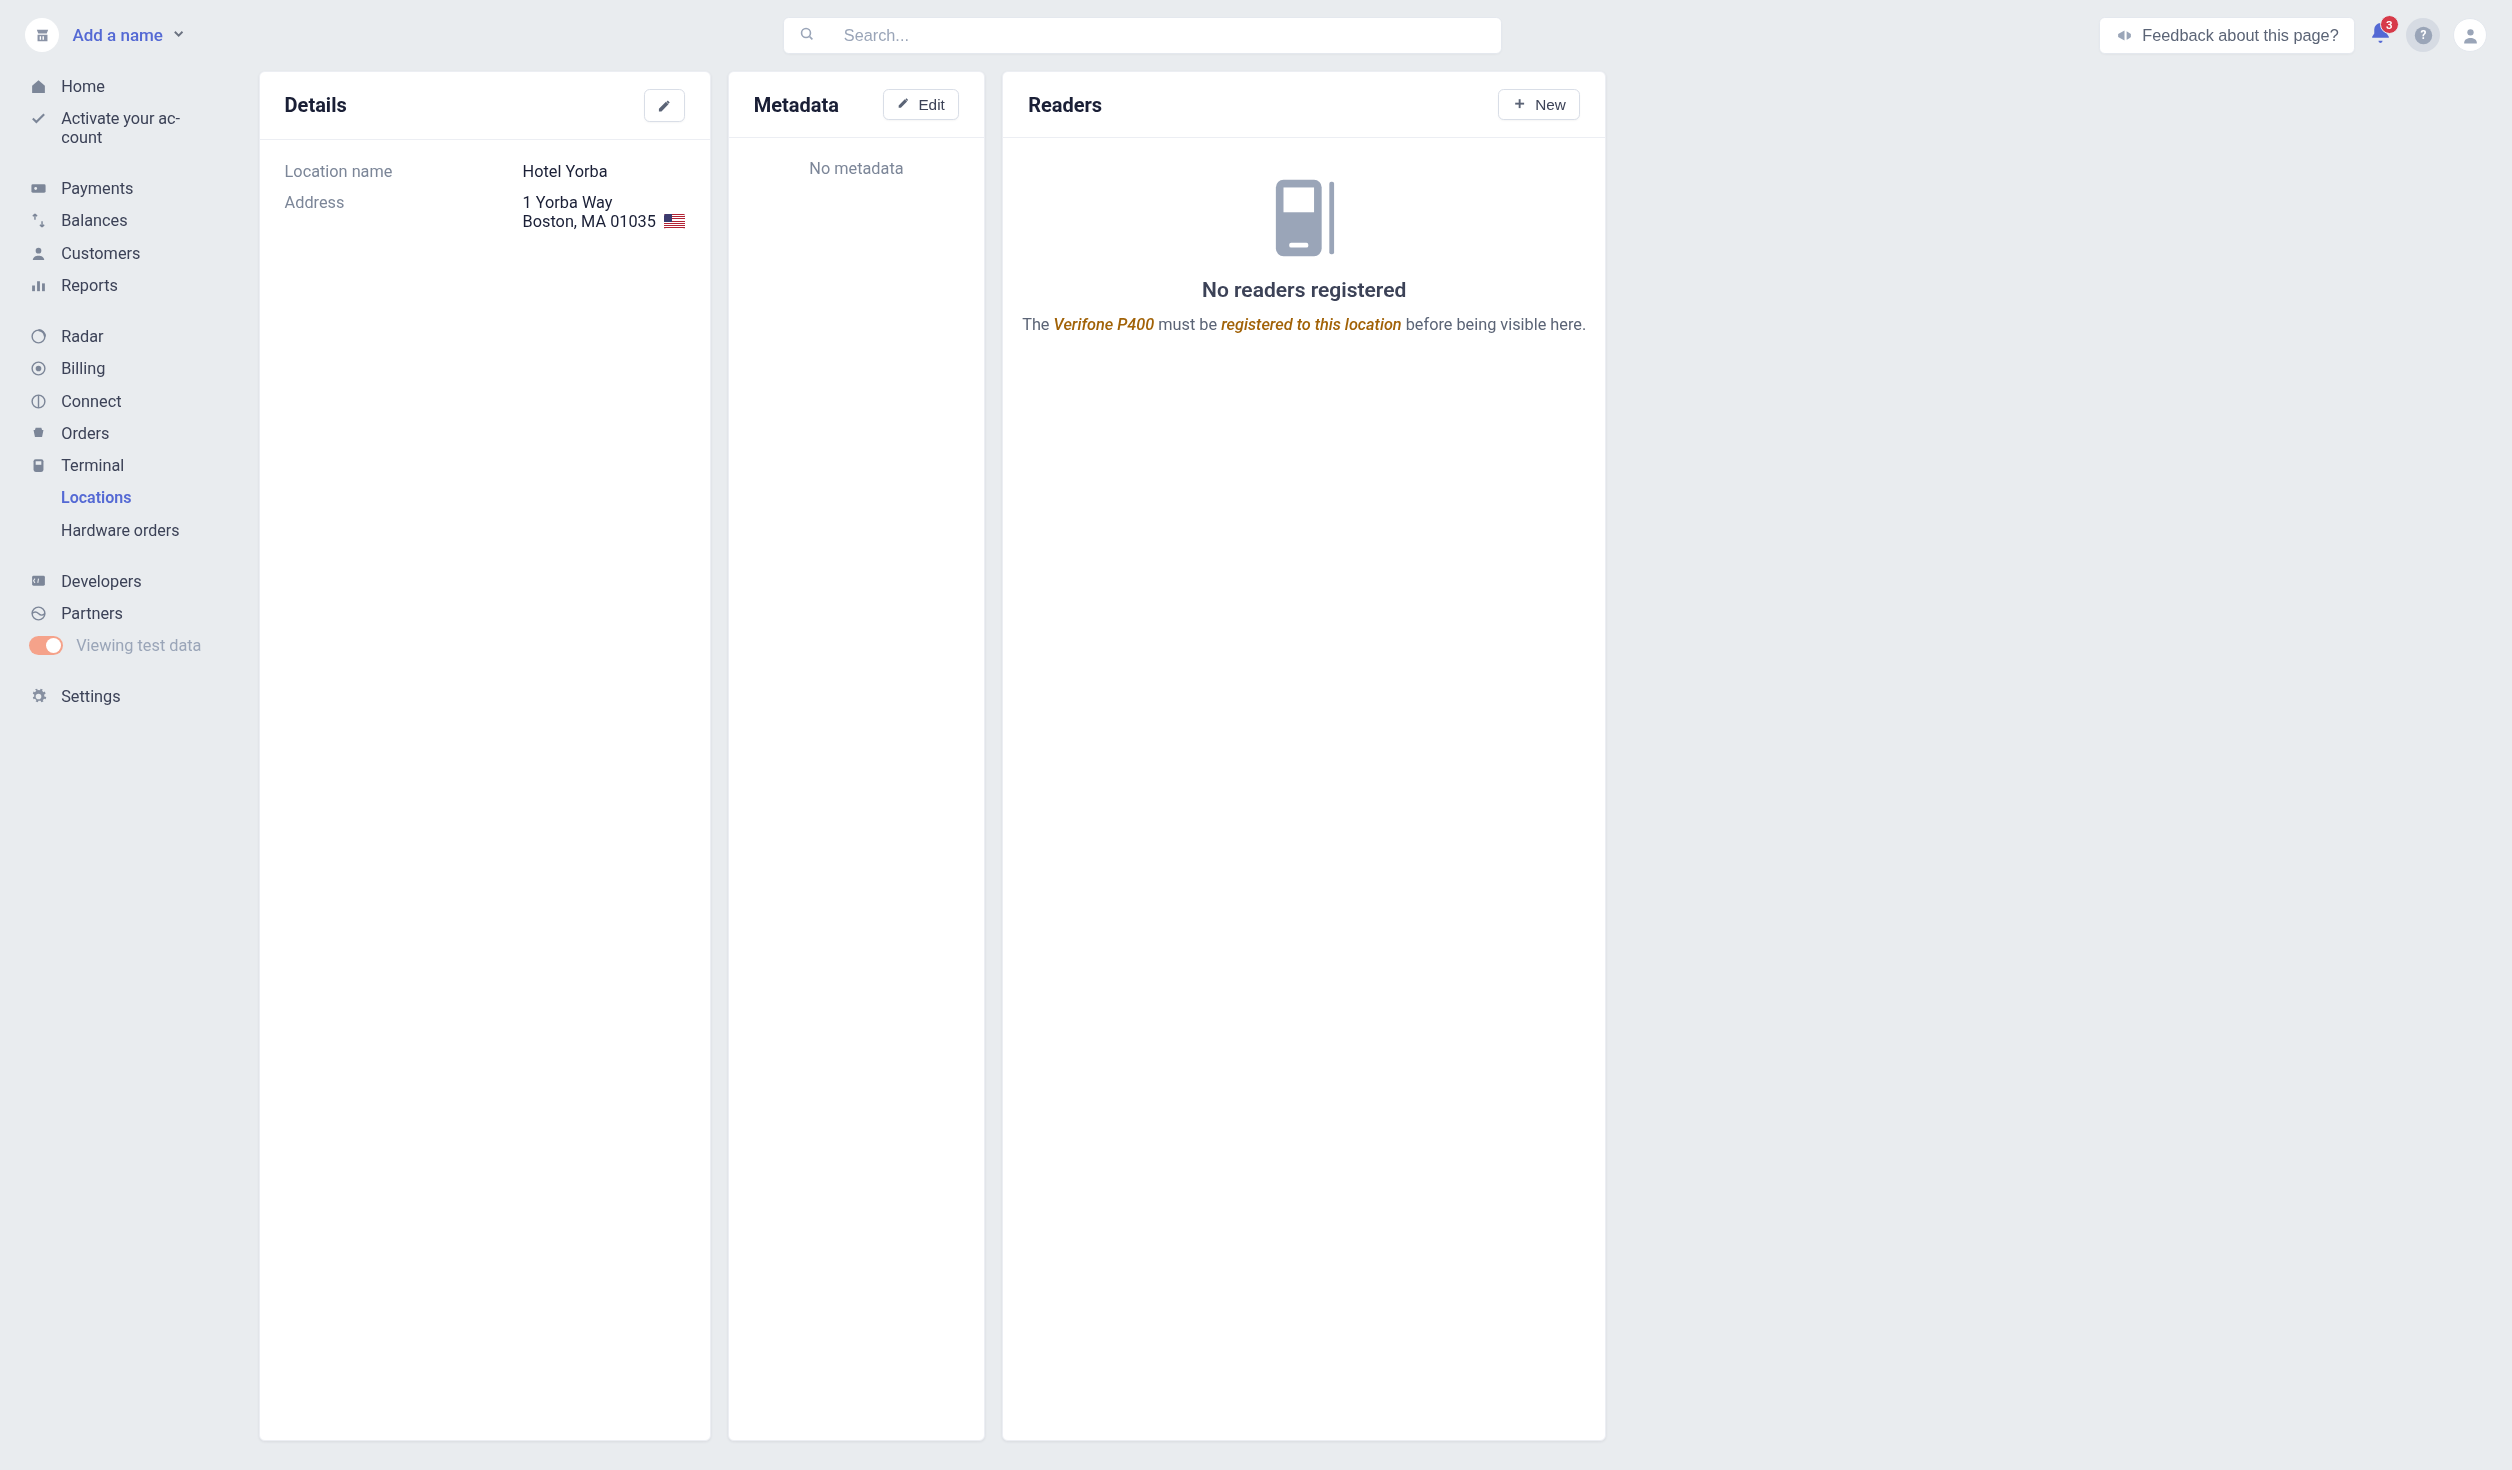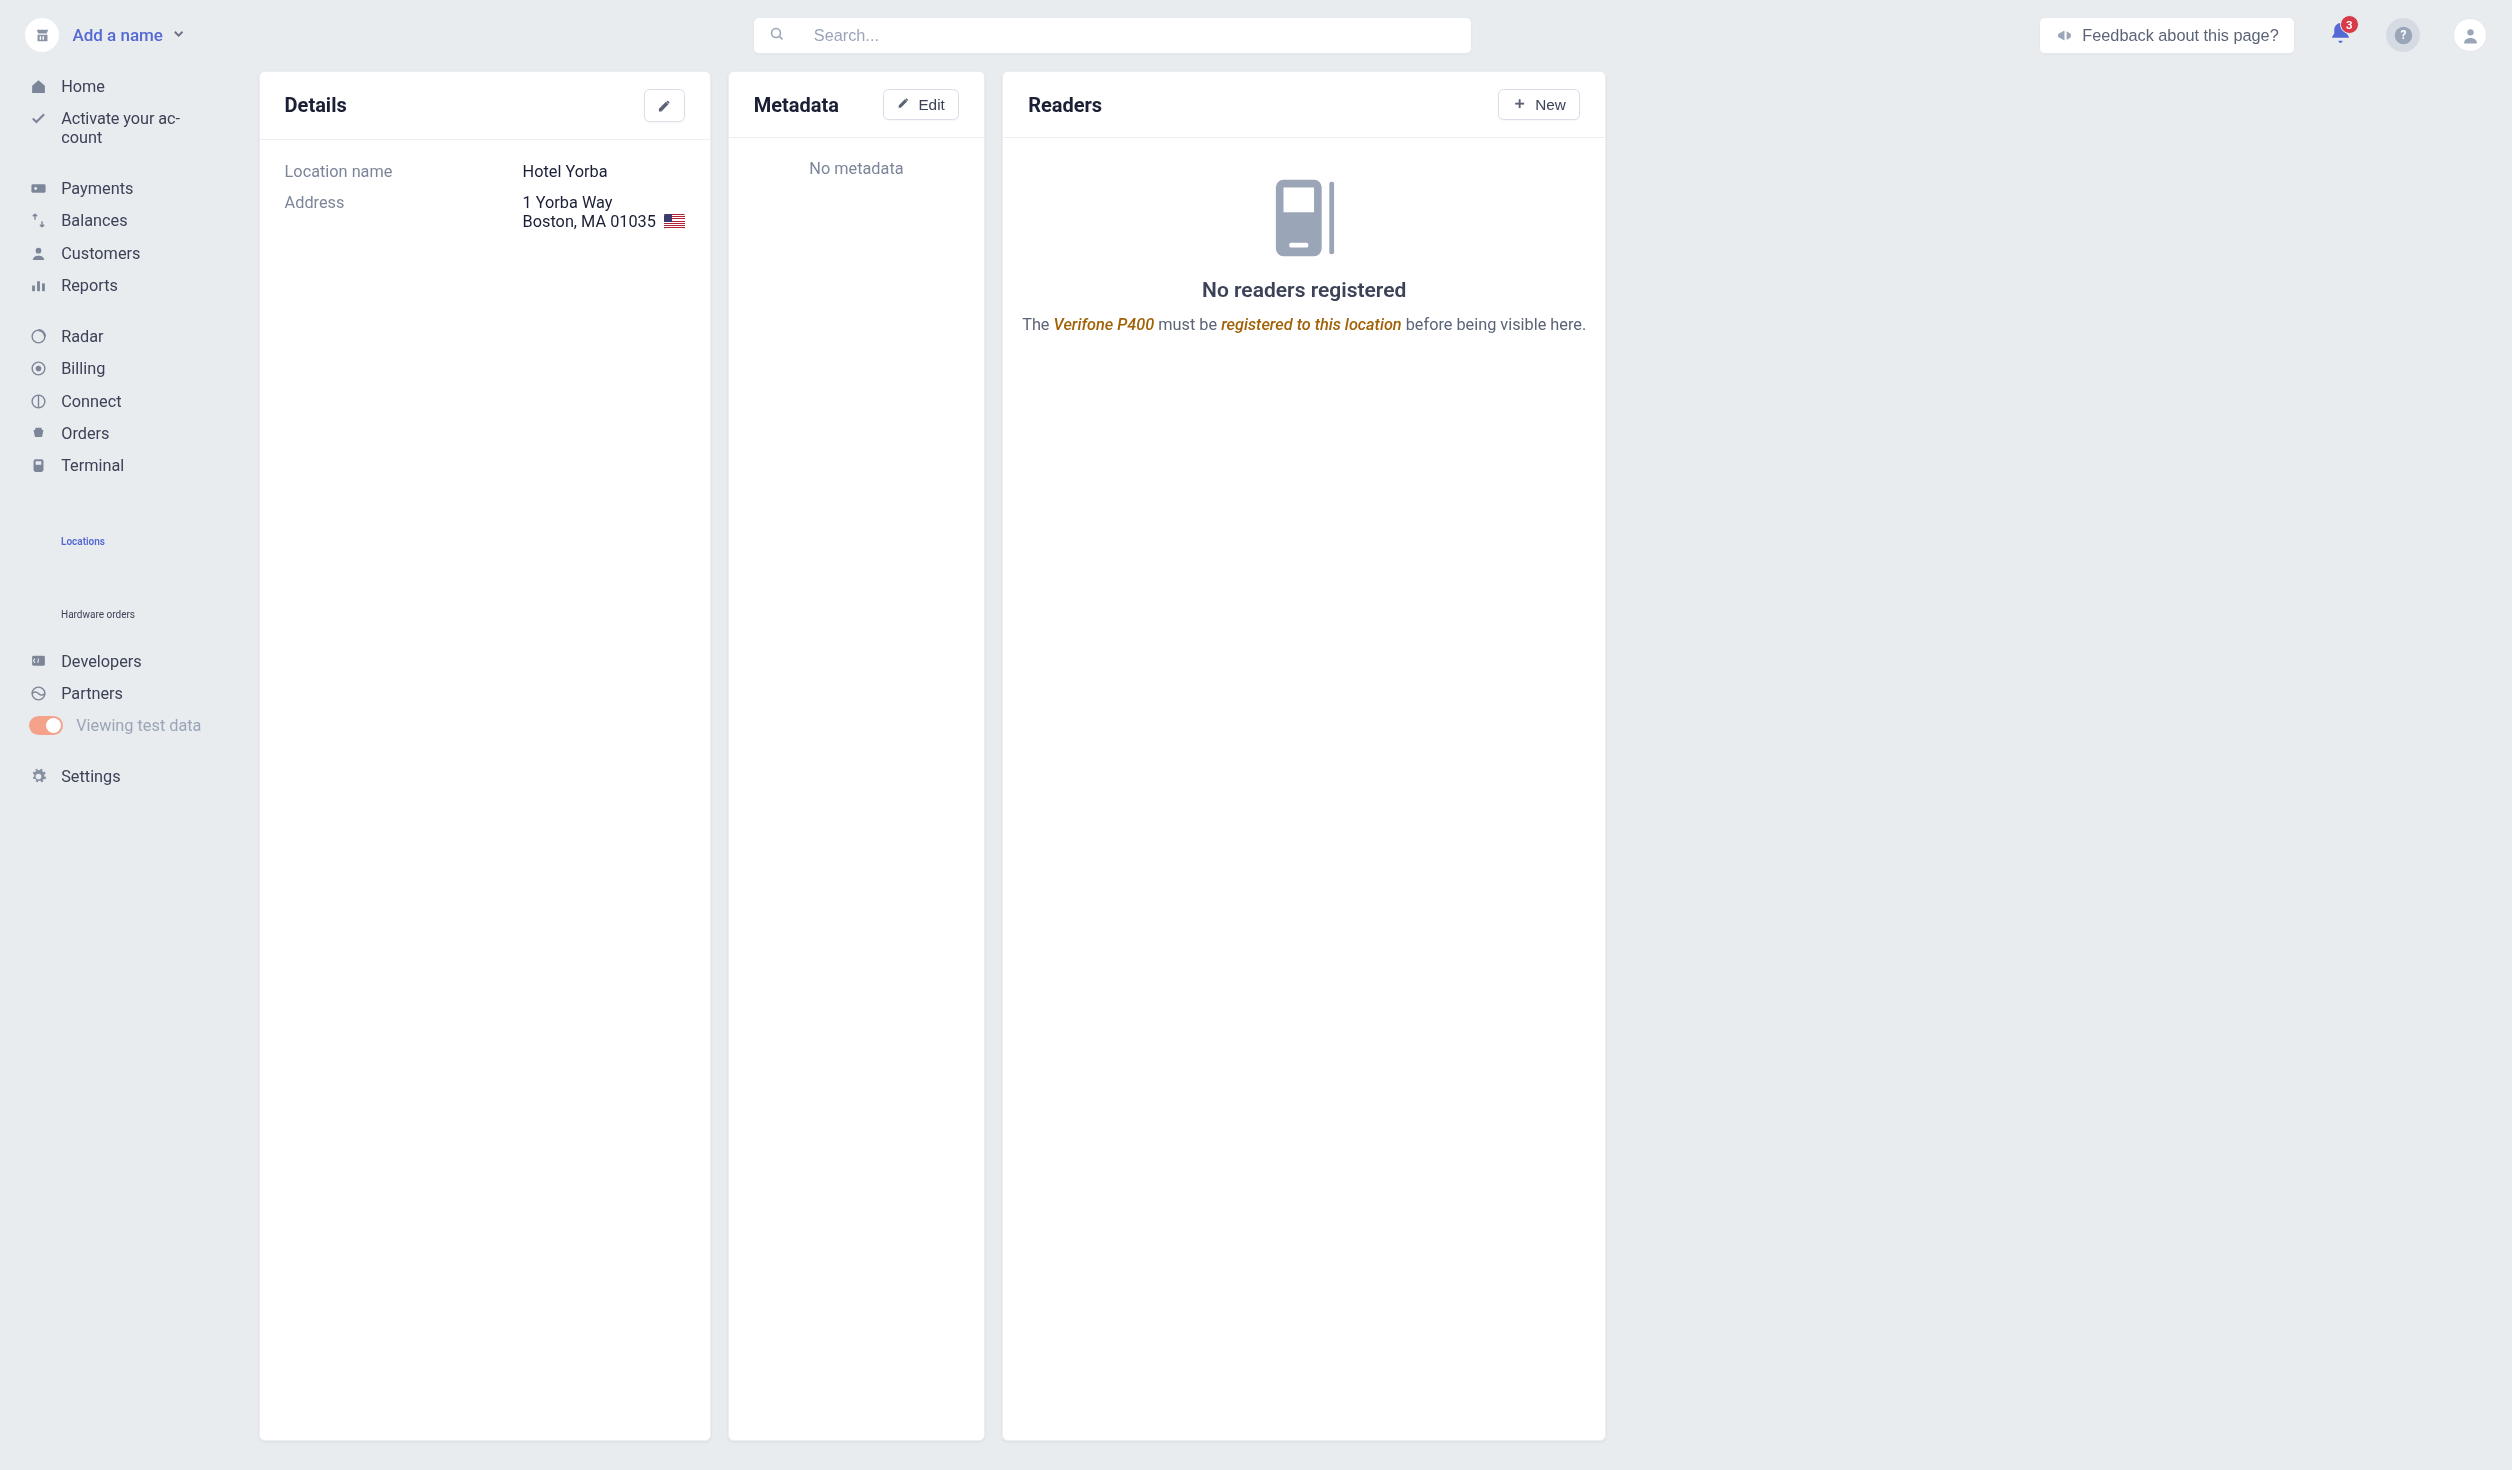--- a/index.html
+++ b/index.html
@@ -35,21 +35,21 @@
     display:flex; align-items:center; gap:29px; padding:7.7px 15.3px;
     box-shadow: 0 1px 1.9px rgba(0,0,0,0.03);
   }
   .search input {
     border:0; outline:0; font-size:16.3px; flex:1; background:transparent;
     color:#1a1f36;
   }
   .search input::placeholder{ color:#9aa5b8; }
   .search-icon { color:#9aa5b8; }
 
-  .actions { display:flex; align-items:center; gap:33px; }
+  .actions { display:flex; align-items:center; gap:13px; }
   .feedback-btn {
     background:#fff; border:1px solid #e4e8ee; border-radius:5.7px;
     padding:7.7px 15.3px; display:flex; align-items:center; gap:9.6px;
     color:#5b6476; font-size:16.3px; cursor:pointer;
     box-shadow: 0 1px 1.9px rgba(0,0,0,0.03);
   }
   .feedback-btn svg { color:#9aa5b8; }
 
   .icon-btn {
     width:34px; height:34px; border-radius:50%; background:#d6dbe3;
@@ -73,21 +73,21 @@
     width: 249px; padding: 0 9.6px 0 25px;
   }
   .nav-list { list-style:none; display:flex; flex-direction:column; gap:1.9px;}
   .nav-item {
     display:flex; align-items:flex-start; gap:13.4px; padding:5.7px 3.8px;
     color:#3c4257; cursor:pointer; border-radius:3.8px; font-size:16.3px;
   }
   .nav-item .ic{ width:19px; height:19px; flex:0 0 19px; color:#7c8698; display:flex; align-items:center; justify-content:center;}
   .nav-item .txt{ flex:1; word-break:break-word; }
   .nav-item .hyph{ letter-spacing:-0.1px;}
-  .sub { padding-left:36px; font-size:10px;margin-top:48px;}
+  .sub { padding-left:36px; font-size:16px;}
   .sub.active { color:#5469d4; font-weight:600;}
   .nav-gap { height:17px; }
 
   .toggle-row{ display:flex; align-items:center; gap:13.4px; padding:5.7px 3.8px;}
   .toggle {
     width:34px; height:19px; border-radius:11.5px; background:#f5a28a;
     position:relative; flex:0 0 34px;
   }
   .toggle::after{
     content:""; position:absolute; right:1.9px; top:1.9px;

